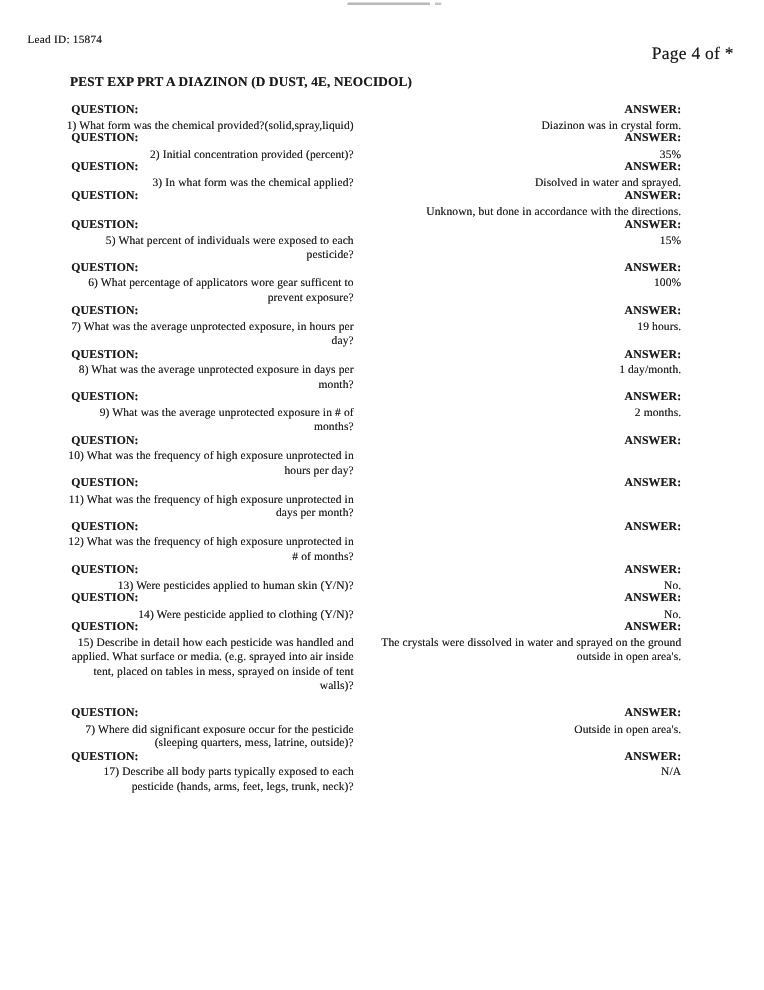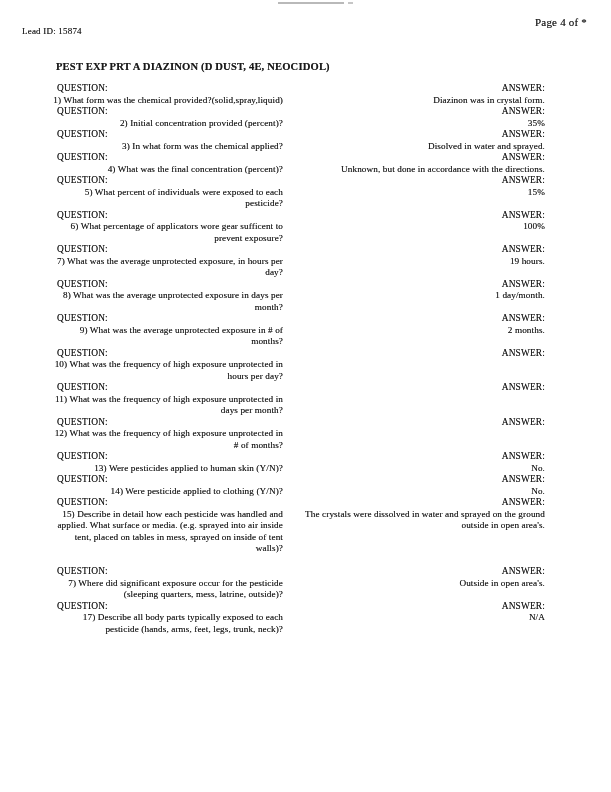--- a/index.html
+++ b/index.html
@@ -20,41 +20,41 @@
   }
   .scan-dash {
     position: absolute; left: 348px; top: 2px;
     width: 5px; height: 2px; background: #c6c6c6;
   }
   .hdr-left {
     position: absolute; left: 22px; top: 26px;
     font-size: 9px; letter-spacing: 0.2px;
   }
   .hdr-right {
-    position: absolute; right: 24px; top: 16px;
-    font-size: 11px; letter-spacing: 0.2px; margin-left: 12px;
+    position: absolute; right: 24px; top: 36px;
+    font-size: 14px; letter-spacing: 0.2px; margin-left: 12px;
   }
   .doc-title {
     position: absolute; left: 56px; top: 61px;
     margin: 0;
     font-size: 10.6px; font-weight: bold; letter-spacing: 0.15px;
     white-space: nowrap;
   }
   .qa-table {
     position: absolute; left: 51px; top: 83px;
     width: 494px;
   }
   .qa-row {
     display: grid;
     grid-template-columns: 232px 262px;
   }
   .qa-row.extra-gap { margin-bottom: 11.5px; }
   .cell { min-width: 0; }
   .label {
-    font-weight: normal;
+    font-weight: bold;
     font-size: 9.4px;
     line-height: 11.5px;
     padding-left: 6px;
     letter-spacing: 0.15px;
   }
   .a-label { padding-left: 5px; text-align: right; }
   .q-text, .a-text {
     font-size: 9.2px;
     line-height: 11.5px;
     letter-spacing: 0.1px;
@@ -103,21 +103,20 @@
       </div>
       <div class="cell a-cell">
         <div class="label a-label">ANSWER:</div>
         <div class="a-text">Disolved in water and sprayed.</div>
       </div>
     </div>
 
     <div class="qa-row">
       <div class="cell q-cell">
         <div class="label">QUESTION:</div>
-        <div class="q-text">4) What was the final concentration (percent)?</div>
       </div>
       <div class="cell a-cell">
         <div class="label a-label">ANSWER:</div>
         <div class="a-text">Unknown, but done in accordance with the directions.</div>
       </div>
     </div>
 
     <div class="qa-row">
       <div class="cell q-cell">
         <div class="label">QUESTION:</div>

